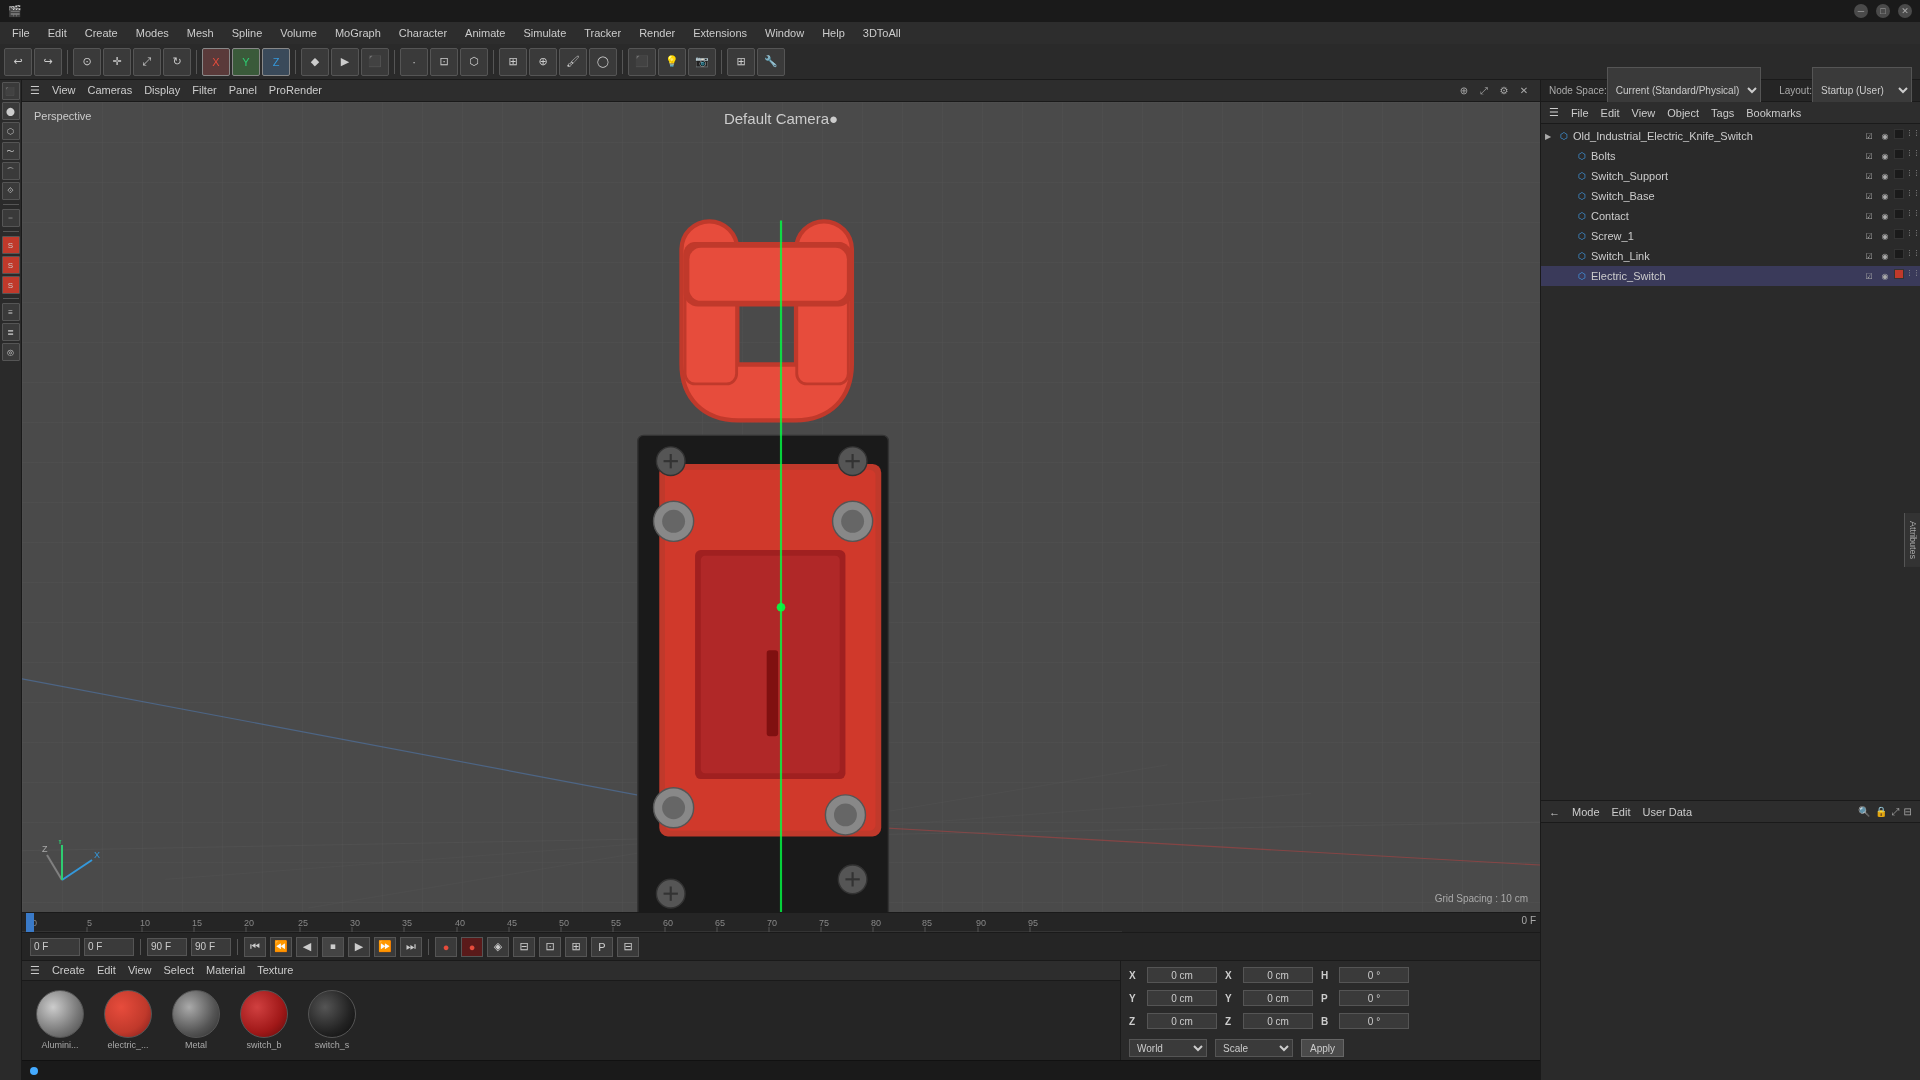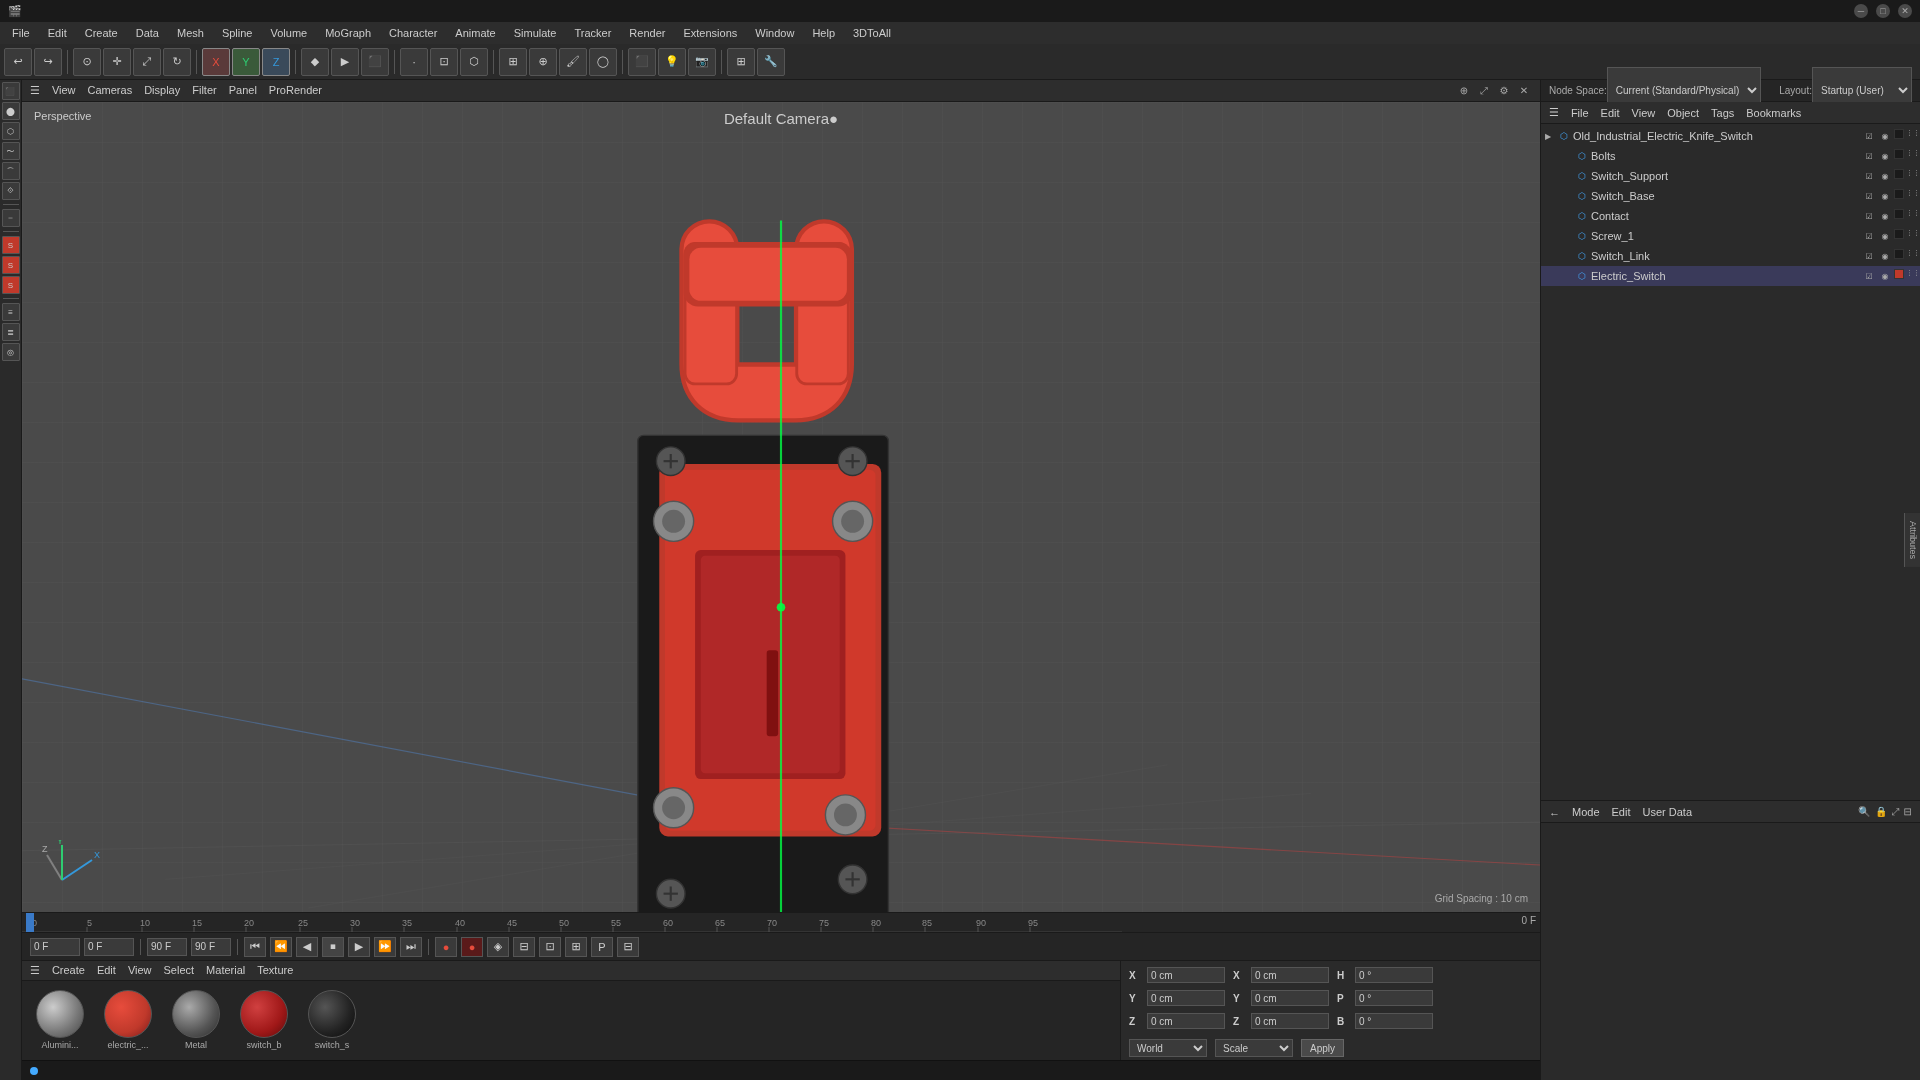--- a/index.html
+++ b/index.html
@@ -181,22 +181,22 @@
       display: flex; flex-direction: column; align-items: center; cursor: pointer;
       width: 60px;
     }
     .mat-ball {
       width: 48px; height: 48px; border-radius: 50%; border: 1px solid #555;
     }
     .mat-name { font-size: 9px; color: #aaa; margin-top: 2px; text-align: center; }
     .coord-row { display: flex; align-items: center; margin-bottom: 4px; gap: 4px; }
     .coord-axis { width: 14px; color: #ccc; font-size: 10px; font-weight: bold; }
     .coord-input {
-      width: 78px; height: 16px; background: #3a3a3a; border: 1px solid #555;
-      color: #ccc; font-size: 10px; padding: 0 3px;
+      width: 70px; height: 16px; background: #3a3a3a; border: 1px solid #555;
+      color: #ccc; font-size: 10px; padding: 0 3px; text-align: center;
     }
     .coord-footer { display: flex; align-items: center; gap: 8px; margin-top: 4px; }
     .coord-dropdown {
       height: 18px; background: #3a3a3a; border: 1px solid #555;
       color: #ccc; font-size: 10px; padding: 0 3px; width: 78px;
     }
     .coord-apply {
       height: 18px; background: #4a4a4a; border: 1px solid #666;
       color: #ccc; font-size: 10px; padding: 0 8px; cursor: pointer;
     }
@@ -220,21 +220,21 @@
     <div class="win-btn min">─</div>
     <div class="win-btn max">□</div>
     <div class="win-btn close">✕</div>
   </div>
 </div>
 
 <div id="menubar">
   <span>File</span>
   <span>Edit</span>
   <span>Create</span>
-  <span>Data</span>
+  <span>Modes</span>
   <span>Mesh</span>
   <span>Spline</span>
   <span>Volume</span>
   <span>MoGraph</span>
   <span>Character</span>
   <span>Animate</span>
   <span>Simulate</span>
   <span>Tracker</span>
   <span>Render</span>
   <span>Extensions</span>

